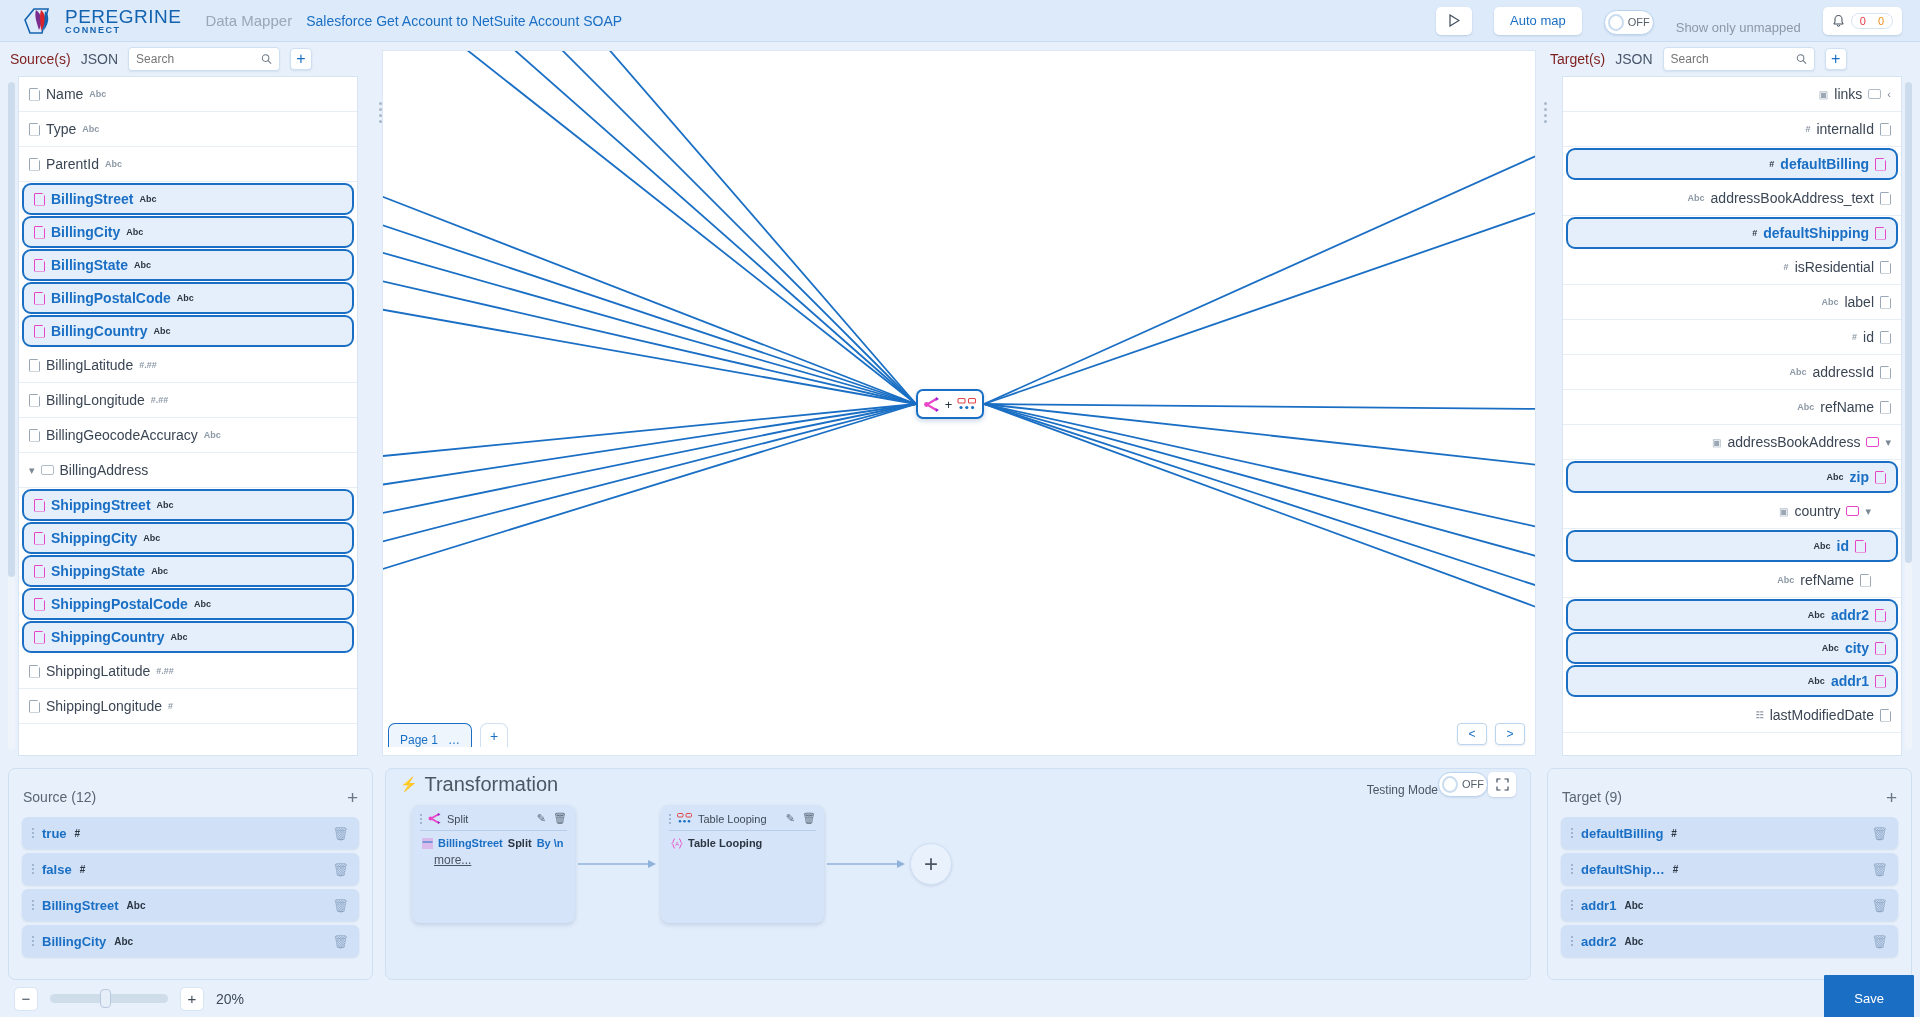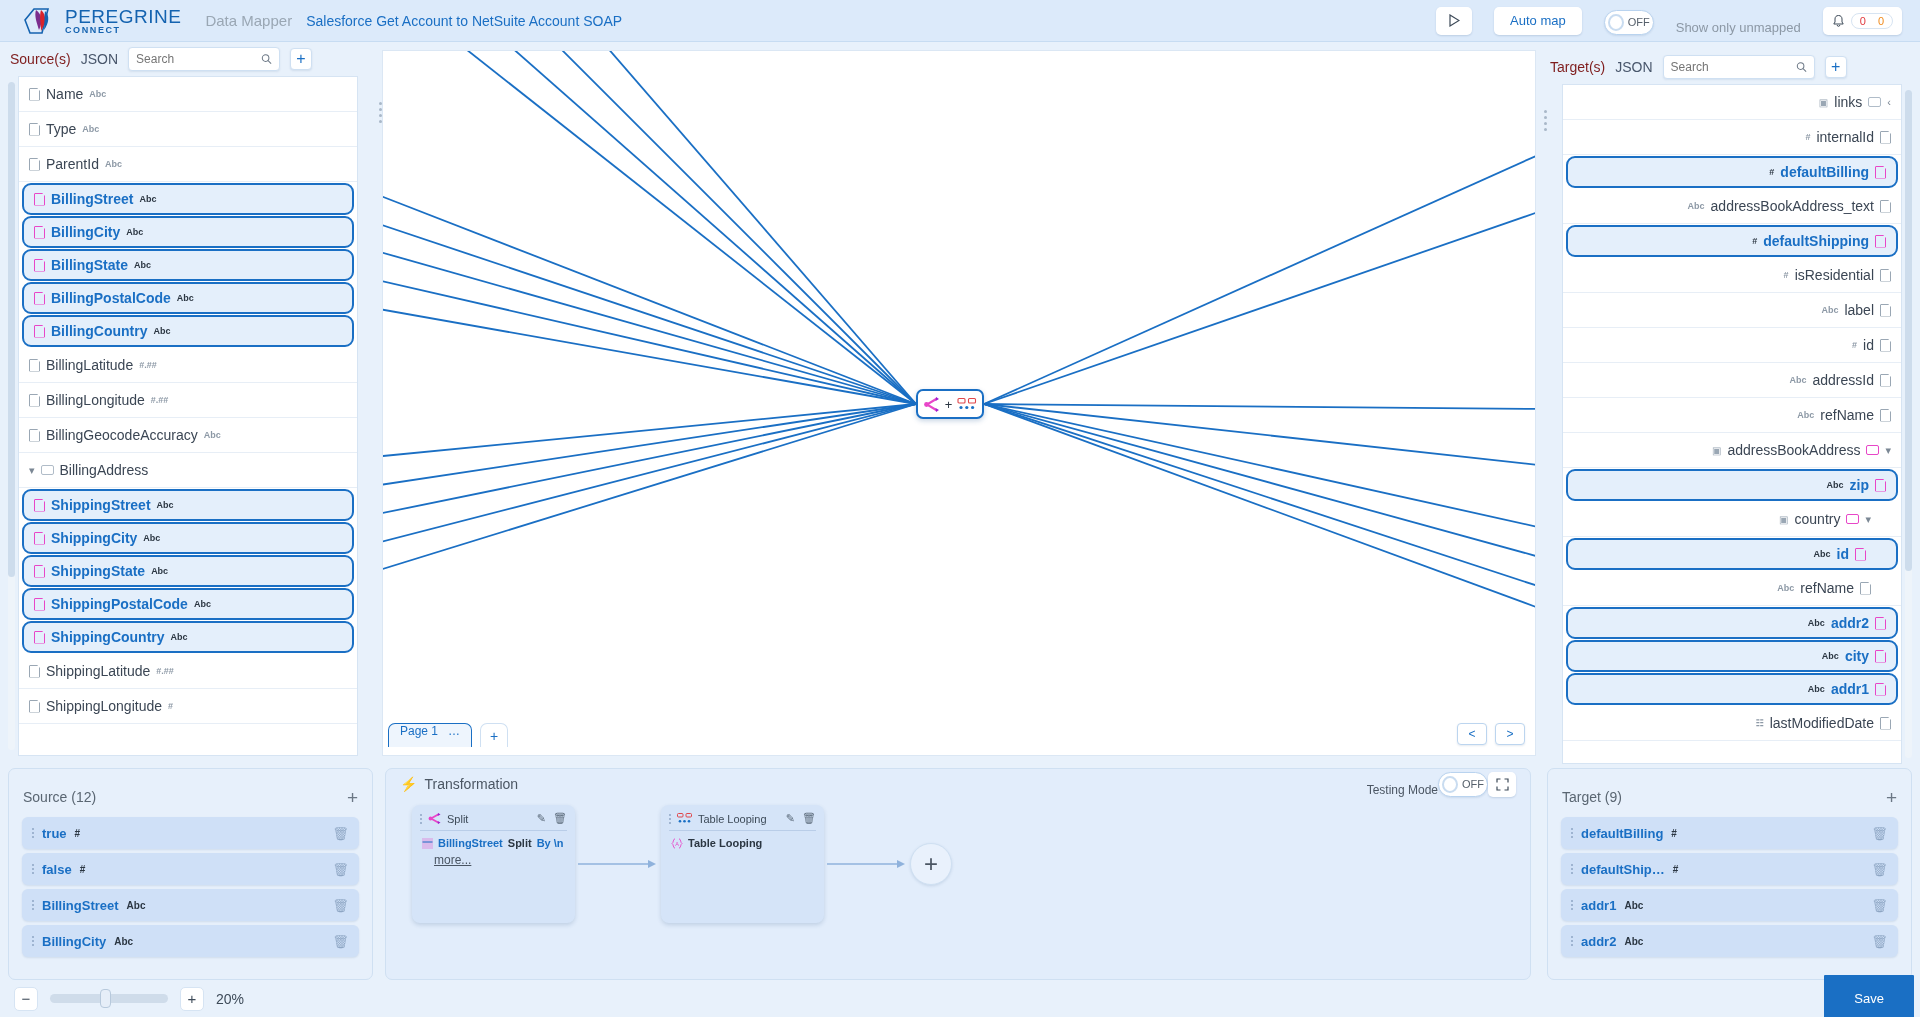--- a/index.html
+++ b/index.html
@@ -46,21 +46,21 @@
   .notif {
     display: flex; align-items: center; gap: 6px; background: #fff; border-radius: 5px;
     height: 28px; padding: 0 9px; box-shadow: 0 1px 2px rgba(40,80,130,.18); cursor: pointer;
   }
   .notif .counts { border: 1px solid #d7e4f2; border-radius: 11px; padding: 1px 8px; display: flex; gap: 12px; }
   .cnt-red { color: #e0393e; font-size: 11px; }
   .cnt-orange { color: #f08b1d; font-size: 11px; }
 
   
   .src-panel { position: absolute; left: 0; top: 42px; width: 380px; height: 722px; }
-  .tgt-panel { position: absolute; right: 0; top: 50px; width: 380px; height: 722px; }
+  .tgt-panel { position: absolute; right: 0; top: 42px; width: 380px; height: 722px; }
 
   .panel-head { height: 34px; display: flex; align-items: center; padding: 0 10px; gap: 10px; }
   .panel-title { font-size: 14px; color: #7f1d1d; }
   .panel-kind { font-size: 14px; color: #48566b; }
   .search-box {
     flex: 1; height: 24px; background: #fff; border: 1px solid #cfe0f2; border-radius: 4px;
     display: flex; align-items: center; padding: 0 7px; max-width: 152px;
     box-shadow: 0 1px 2px rgba(40,80,130,.10);
   }
   .search-box input {
@@ -123,21 +123,21 @@
   .links-svg { position: absolute; inset: 0; width: 100%; height: 100%; }
   .mapnode {
     position: absolute; left: 533px; top: 338px; width: 68px; height: 30px;
     background: #fff; border: 2px solid #1a6fc4; border-radius: 7px;
     display: flex; align-items: center; justify-content: center; gap: 5px;
     box-shadow: 0 2px 5px rgba(40,90,150,.25); cursor: pointer; z-index: 5;
   }
   .page-tabs { position: absolute; left: 5px; bottom: 8px; display: flex; align-items: flex-end; gap: 8px; z-index: 6; }
   .page-tab {
     height: 24px; border: 1px solid #1a6fc4; border-bottom: none; border-radius: 7px 7px 0 0;
-    background: #eef5fd; color: #1a6fc4; font-size: 12px; display: flex; align-items: flex-start;
+    background: #eef5fd; color: #1a6fc4; font-size: 12px; display: flex; align-items: flex-end;
     gap: 10px; padding: 0 11px; cursor: pointer;
   }
   .page-add {
     width: 28px; height: 24px; border: 1px solid #cfe0f2; border-bottom: none;
     border-radius: 7px 7px 0 0; background: #fff; color: #1a6fc4; font-size: 14px;
     display: flex; align-items: center; justify-content: center; cursor: pointer;
   }
   .nav-btns { position: absolute; right: 10px; bottom: 10px; display: flex; gap: 8px; z-index: 6; }
   .nav-btn {
     width: 30px; height: 22px; border: 1px solid #bcd5ef; border-radius: 4px; background: #fff;
@@ -162,21 +162,21 @@
   .chip .tp { font-size: 10px; color: #2b3642; font-weight: bold; }
   .chip .trash { margin-left: auto; color: #8ea6c4; font-size: 13px; cursor: pointer; }
   .vgrip { display: flex; flex-direction: column; gap: 2px; }
   .vgrip i { width: 2px; height: 2px; background: #8ea6c4; border-radius: 50%; display: block; }
 
   .transform {
     position: absolute; left: 385px; top: 768px; width: 1146px; height: 212px;
     background: #e2edfb; border: 1px solid #cfe0f2; border-radius: 7px;
   }
   .tf-head { height: 30px; display: flex; align-items: center; padding: 0 14px; gap: 7px; }
-  .tf-title { font-size: 14px; color: #4b5663; }
+  .tf-title { font-size: 20px; color: #4b5663; }
   .tf-right { margin-left: auto; display: flex; align-items: flex-end; }
   .tf-body { display: flex; align-items: flex-start; padding: 6px 0 0 26px; gap: 0; }
   .tcard {
     width: 163px; height: 118px; background: #d5e4f8; border-radius: 8px;
     box-shadow: 0 2px 4px rgba(40,80,130,.18); padding: 7px 8px;
   }
   .tcard-head { display: flex; align-items: center; gap: 6px; padding-bottom: 5px; border-bottom: 1px solid #b9cde8; }
   .tcard-title { font-size: 11px; color: #3d4a58; }
   .tcard-actions { margin-left: auto; display: flex; gap: 7px; color: #5b6a7a; font-size: 11px; cursor: pointer; }
   .tcard-row { display: flex; align-items: center; gap: 5px; padding: 6px 2px 0 2px; font-size: 11px; }

